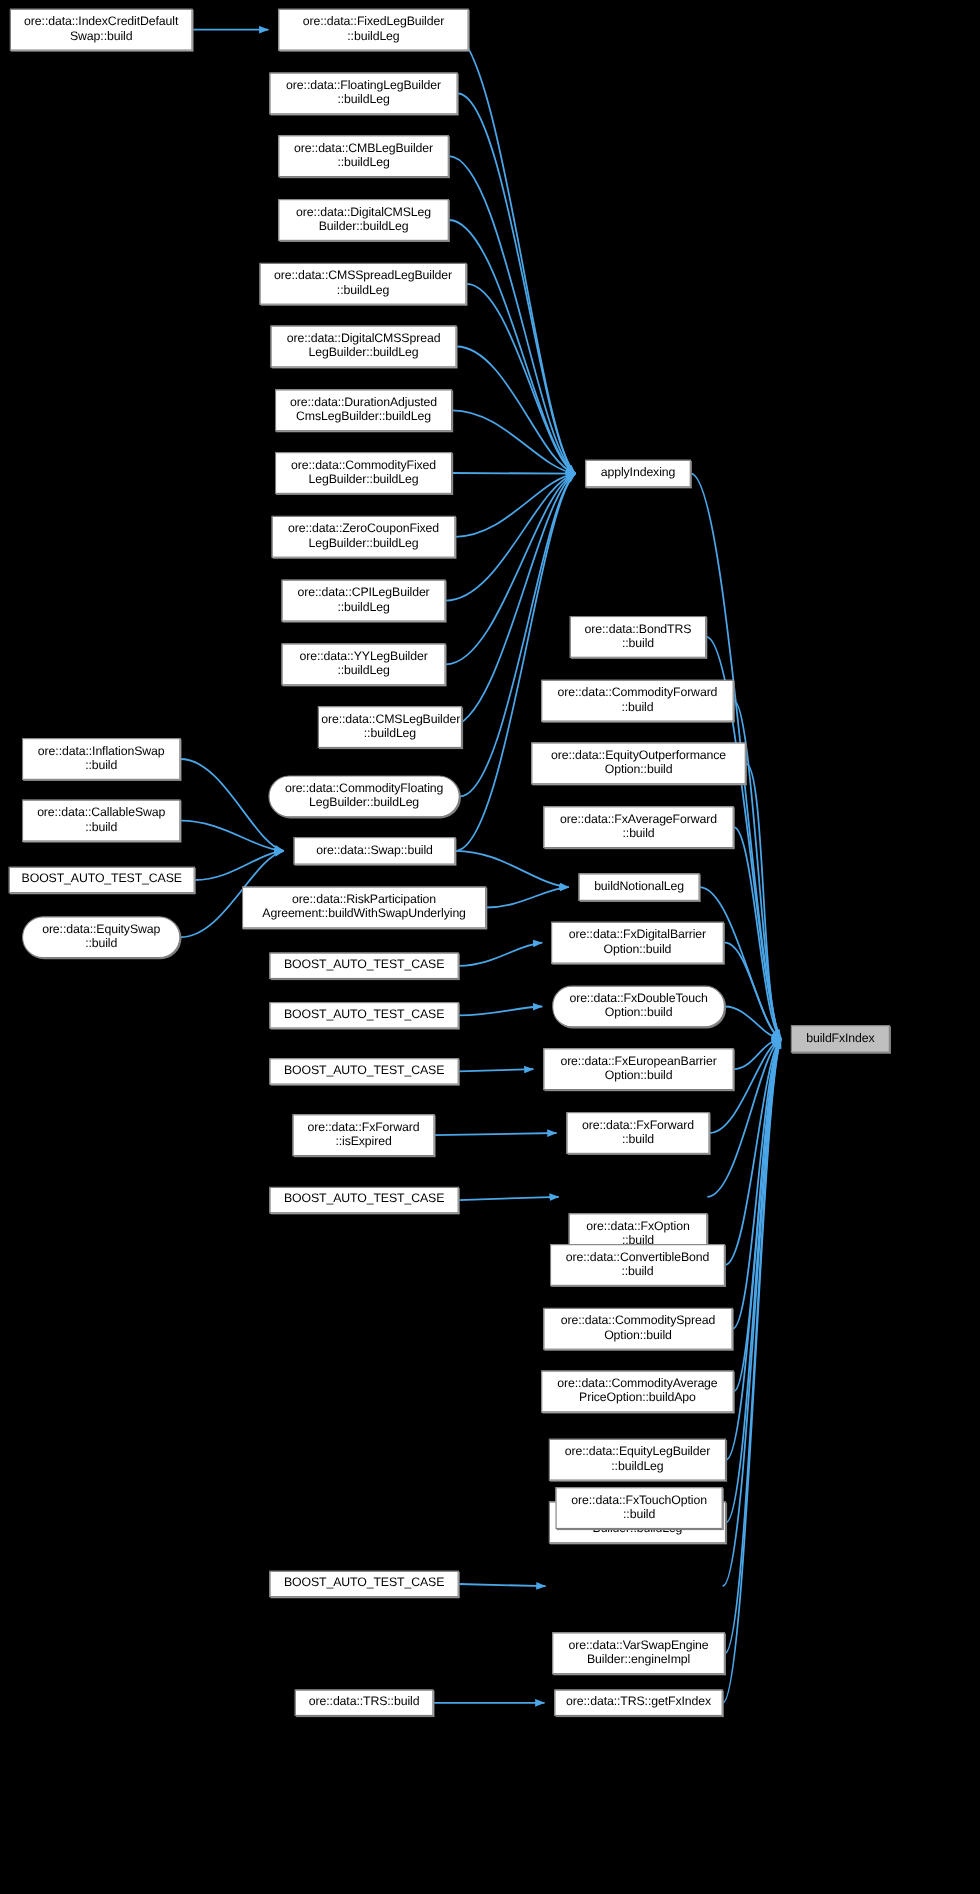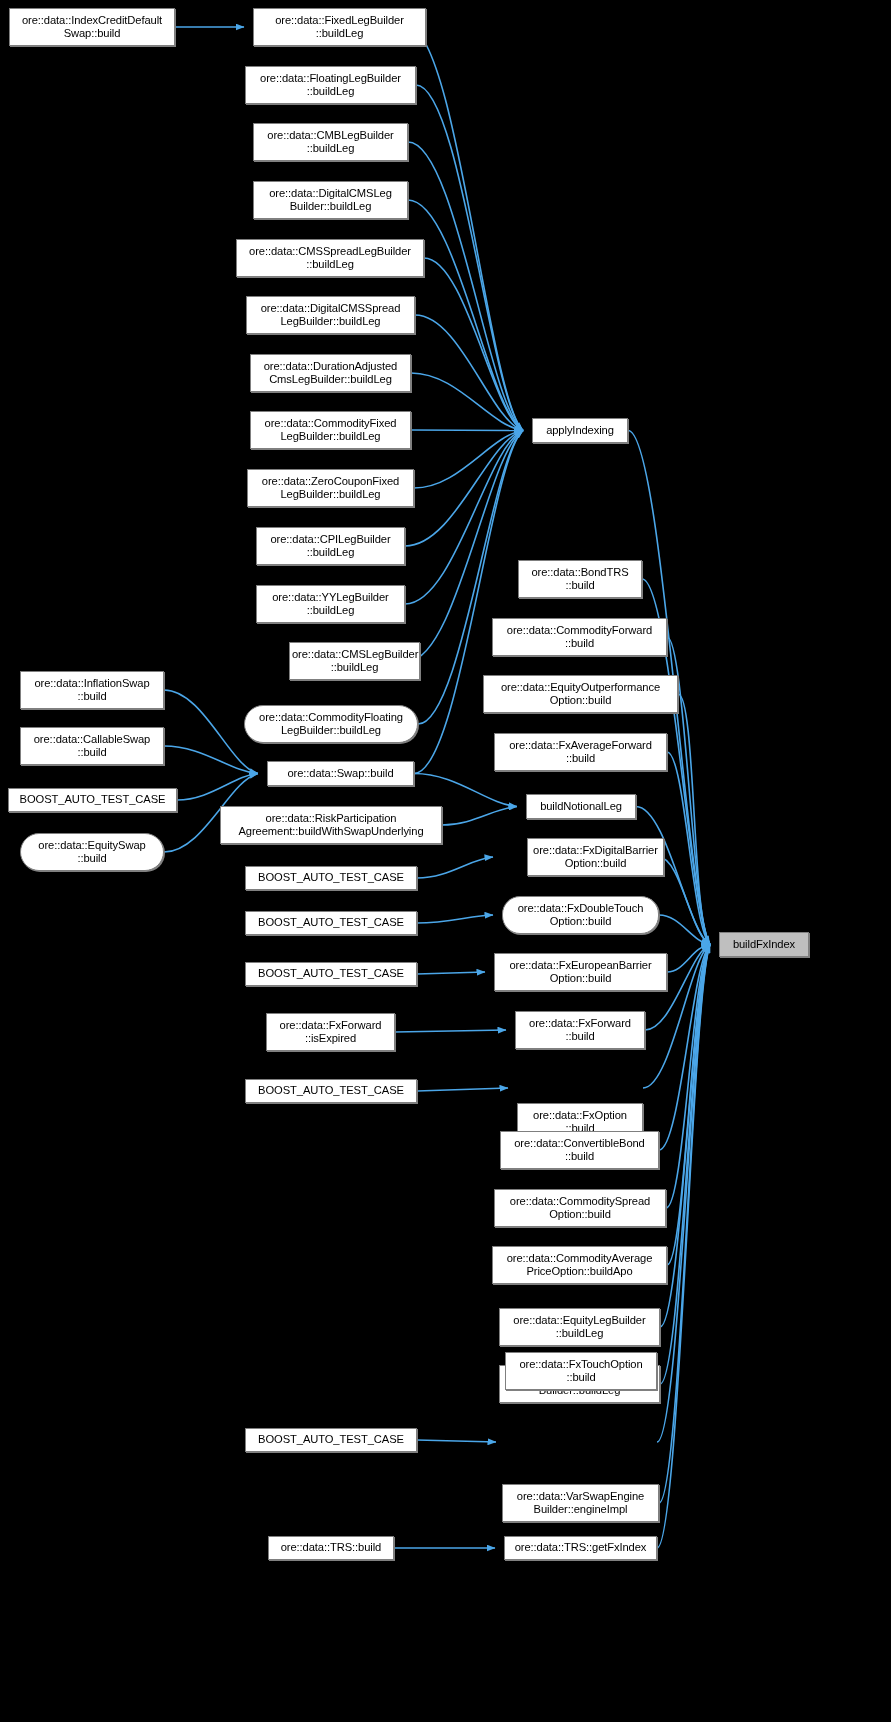--- a/index.html
+++ b/index.html
@@ -161,21 +161,21 @@
       <div class="node" style="left: 268px; top: 1536px; width: 126px; height: 24px;"><span>ore::data::TRS::build</span></div>
       <div class="node" style="left: 518px; top: 560px; width: 124px; height: 38px;"><span>ore::data::BondTRS
 ::build</span></div>
       <div class="node" style="left: 492px; top: 618px; width: 175px; height: 38px;"><span>ore::data::CommodityForward
 ::build</span></div>
       <div class="node" style="left: 483px; top: 675px; width: 195px; height: 38px;"><span>ore::data::EquityOutperformance
 Option::build</span></div>
       <div class="node" style="left: 494px; top: 733px; width: 173px; height: 38px;"><span>ore::data::FxAverageForward
 ::build</span></div>
       <div class="node" style="left: 526px; top: 794px; width: 110px; height: 25px;"><span>buildNotionalLeg</span></div>
-      <div class="node" style="left: 527px; top: 838px; width: 137px; height: 38px;"><span>ore::data::FxDigitalBarrier
+      <div class="node" style="left: 501px; top: 838px; width: 157px; height: 38px;"><span>ore::data::FxDigitalBarrier
 Option::build</span></div>
       <div class="node" style="left: 502px; top: 896px; width: 157px; height: 38px; border-radius: 18px;"><span>ore::data::FxDoubleTouch
 Option::build</span></div>
       <div class="node" style="left: 494px; top: 953px; width: 173px; height: 38px;"><span>ore::data::FxEuropeanBarrier
 Option::build</span></div>
       <div class="node" style="left: 515px; top: 1011px; width: 130px; height: 38px;"><span>ore::data::FxForward
 ::build</span></div>
       <div class="node" style="left: 517px; top: 1069px; width: 126px; height: 38px; margin-top: 34px;"><span>ore::data::FxOption
 ::build</span></div>
       <div class="node" style="left: 500px; top: 1131px; width: 159px; height: 38px;"><span>ore::data::ConvertibleBond

